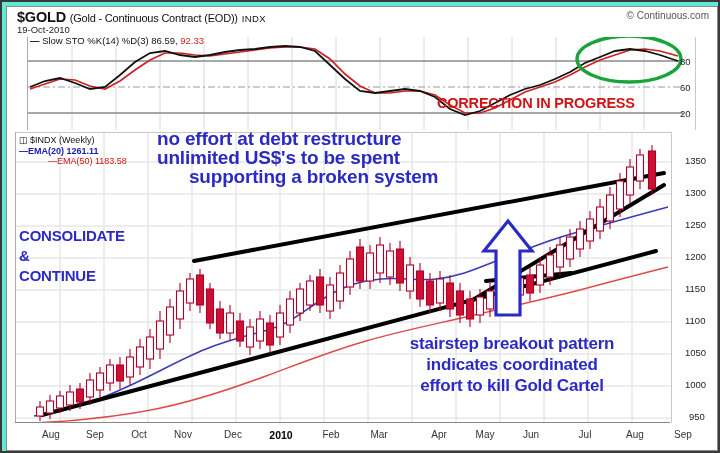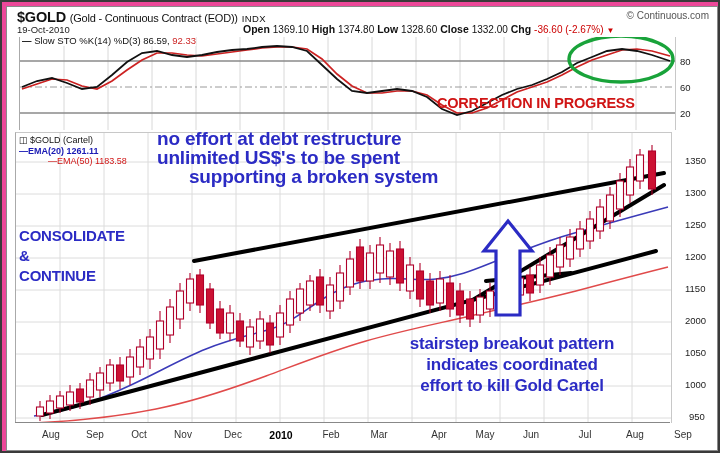--- a/index.html
+++ b/index.html
@@ -1,21 +1,21 @@
 <!DOCTYPE html>
 <html><head>
 <meta charset="utf-8">
 <title>$GOLD StockCharts</title>
 <style>
   html,body{margin:0;padding:0;background:#ffffff;}
   body{font-family:"Liberation Sans",sans-serif;}
 
   #shot{
     position:relative;width:720px;height:453px;overflow:hidden;
-    background:#ec4899;box-sizing:border-box;
+    background:#5eead4;box-sizing:border-box;
     border:2px solid #3a3a3a;
   }
   .inner{
     position:absolute;left:4px;top:4px;width:712px;height:445px;
     border:1px solid #8a8a8a;box-sizing:border-box;background:#fff;
   }
 
   
   .hdr{position:absolute;left:0;top:0;width:100%;height:30px;}
   .sym{position:absolute;left:10px;top:2px;font-size:14.5px;font-weight:bold;color:#111;letter-spacing:-.2px;}
@@ -23,23 +23,23 @@
   .symidx{font-size:9.5px;font-weight:normal;letter-spacing:.4px;}
   .scc{position:absolute;right:8px;top:3px;font-size:10px;color:#555;}
   .dt{position:absolute;left:10px;top:17px;font-size:9.5px;color:#222;}
   .ohlc{position:absolute;left:236px;top:16px;font-size:10.5px;color:#111;white-space:nowrap;}
   .ohlc b{font-weight:bold;}
   .ohlc .v{font-size:10px;}
   .chgneg{color:#cc0000;}
   .tri{color:#cc0000;font-size:8px;}
 
   
-  .sto{position:absolute;left:12px;top:30px;width:655px;height:93px;
+  .sto{position:absolute;left:20px;top:30px;width:655px;height:93px;
        border-left:1px solid #aaa;border-right:1px solid #c8c8c8;
-       background:#fff;overflow:hidden;}
+       background:#fff;overflow:hidden;padding-left:12px;}
   .stoleg{position:absolute;left:2px;top:-2px;font-size:9.5px;color:#111;white-space:nowrap;z-index:6;background:rgba(255,255,255,.85);}
   .stoleg .dash{color:#111;font-weight:bold;}
   .stoleg .d{color:#cc2222;}
   .sto svg{position:absolute;left:0;top:0;}
 
   .stoax{position:absolute;left:665px;top:30px;width:47px;height:93px;font-size:9.5px;color:#222;}
   .stoax div{position:absolute;left:8px;}
 
   .corr{position:absolute;left:430px;top:88px;font-size:14.5px;font-weight:bold;color:#d01414;letter-spacing:-.2px;z-index:7;}
 
@@ -76,33 +76,20 @@
  <div class="inner">
 
   <div class="hdr">
     <div class="sym">
       <span>$GOLD</span>
       <span class="symsub">(Gold - Continuous Contract (EOD))</span>
       <span class="symidx">INDX</span>
     </div>
     <div class="scc">© Continuous.com</div>
     <div class="dt">19-Oct-2010</div>
-    <div class="ohlc">
-      <b>Open</b>
-      <span class="v">1369.10</span>
-      <b>High</b>
-      <span class="v">1374.80</span>
-      <b>Low</b>
-      <span class="v">1328.60</span>
-      <b>Close</b>
-      <span class="v">1332.00</span>
-      <b>Chg</b>
-      <span class="v chgneg">-36.60 (-2.67%)</span>
-      <span class="tri">▼</span>
-    </div>
   </div>
 
   <div class="sto">
     <div class="stoleg">
       <span class="dash">—</span>
       <span>Slow STO %K(14) %D(3) 86.59,</span>
       <span class="d">92.33</span>
     </div>
 
     <svg width="655" height="93" viewBox="0 0 655 93">
@@ -147,21 +134,21 @@
     <div style="top:45px">60</div>
     <div style="top:71px">20</div>
   </div>
 
   <div class="corr">CORRECTION IN PROGRESS</div>
 
   <div class="main">
     <div class="mainleg">
       <div>
         <span>◫</span>
-        <span>$GOLD (Cartel)</span>
+        <span>$INDX (Weekly)</span>
       </div>
       <div class="ema20">
         <span>—</span><span>EMA(20) 1261.11</span>
       </div>
       <div class="ema50">
         <span>—</span><span>EMA(50) 1183.58</span>
       </div>
     </div>
 
     <svg width="655" height="290" viewBox="0 0 655 290">
@@ -401,21 +388,21 @@
       <path fill="#ffffff" stroke="#2b2bc4" stroke-width="3.2" stroke-linejoin="miter" d="M492,88 L516,118 L504,118 L504,182 L480,182 L480,118 L468,118 Z"></path>
     </svg>
   </div>
 
   <div class="pax">
     <div style="top:23px">1350</div>
     <div style="top:55px">1300</div>
     <div style="top:87px">1250</div>
     <div style="top:119px">1200</div>
     <div style="top:151px">1150</div>
-    <div style="top:183px">2000</div>
+    <div style="top:183px">1100</div>
     <div style="top:215px">1050</div>
     <div style="top:247px">1000</div>
     <div style="top:279px;left:11px">950</div>
   </div>
 
   <div class="xax">
     <span style="left:36px">Aug</span>
     <span style="left:80px">Sep</span>
     <span style="left:124px">Oct</span>
     <span style="left:168px">Nov</span>

